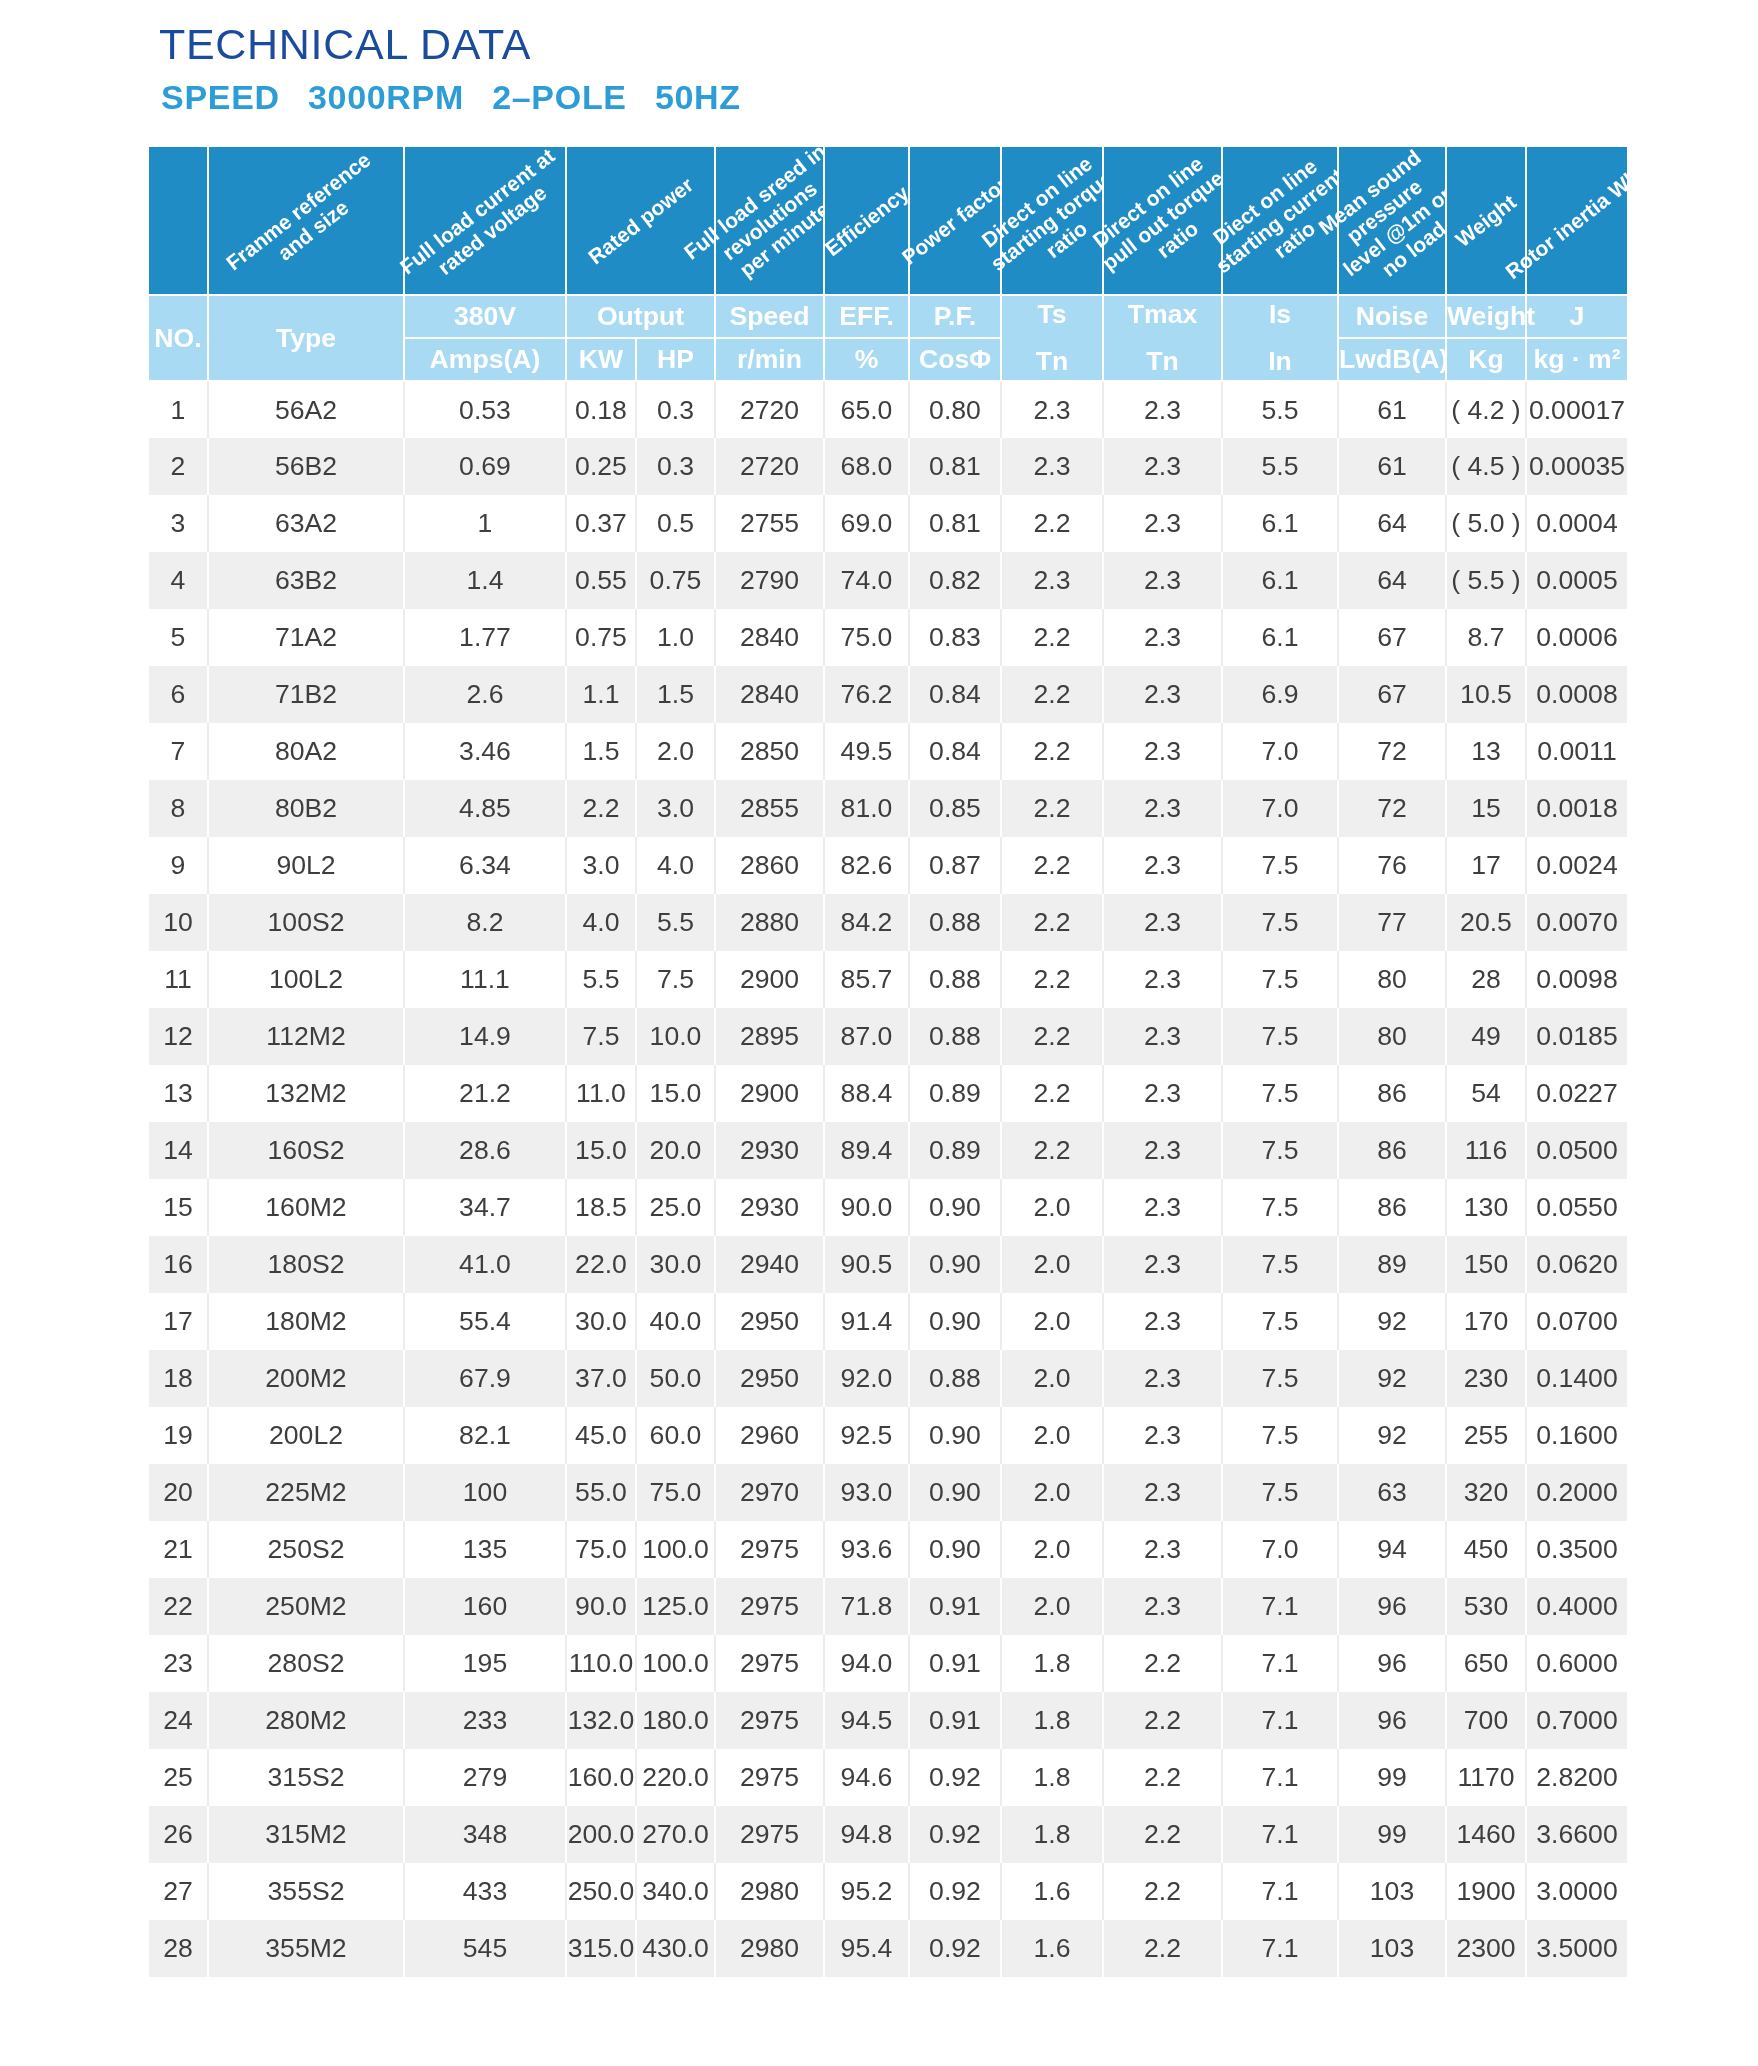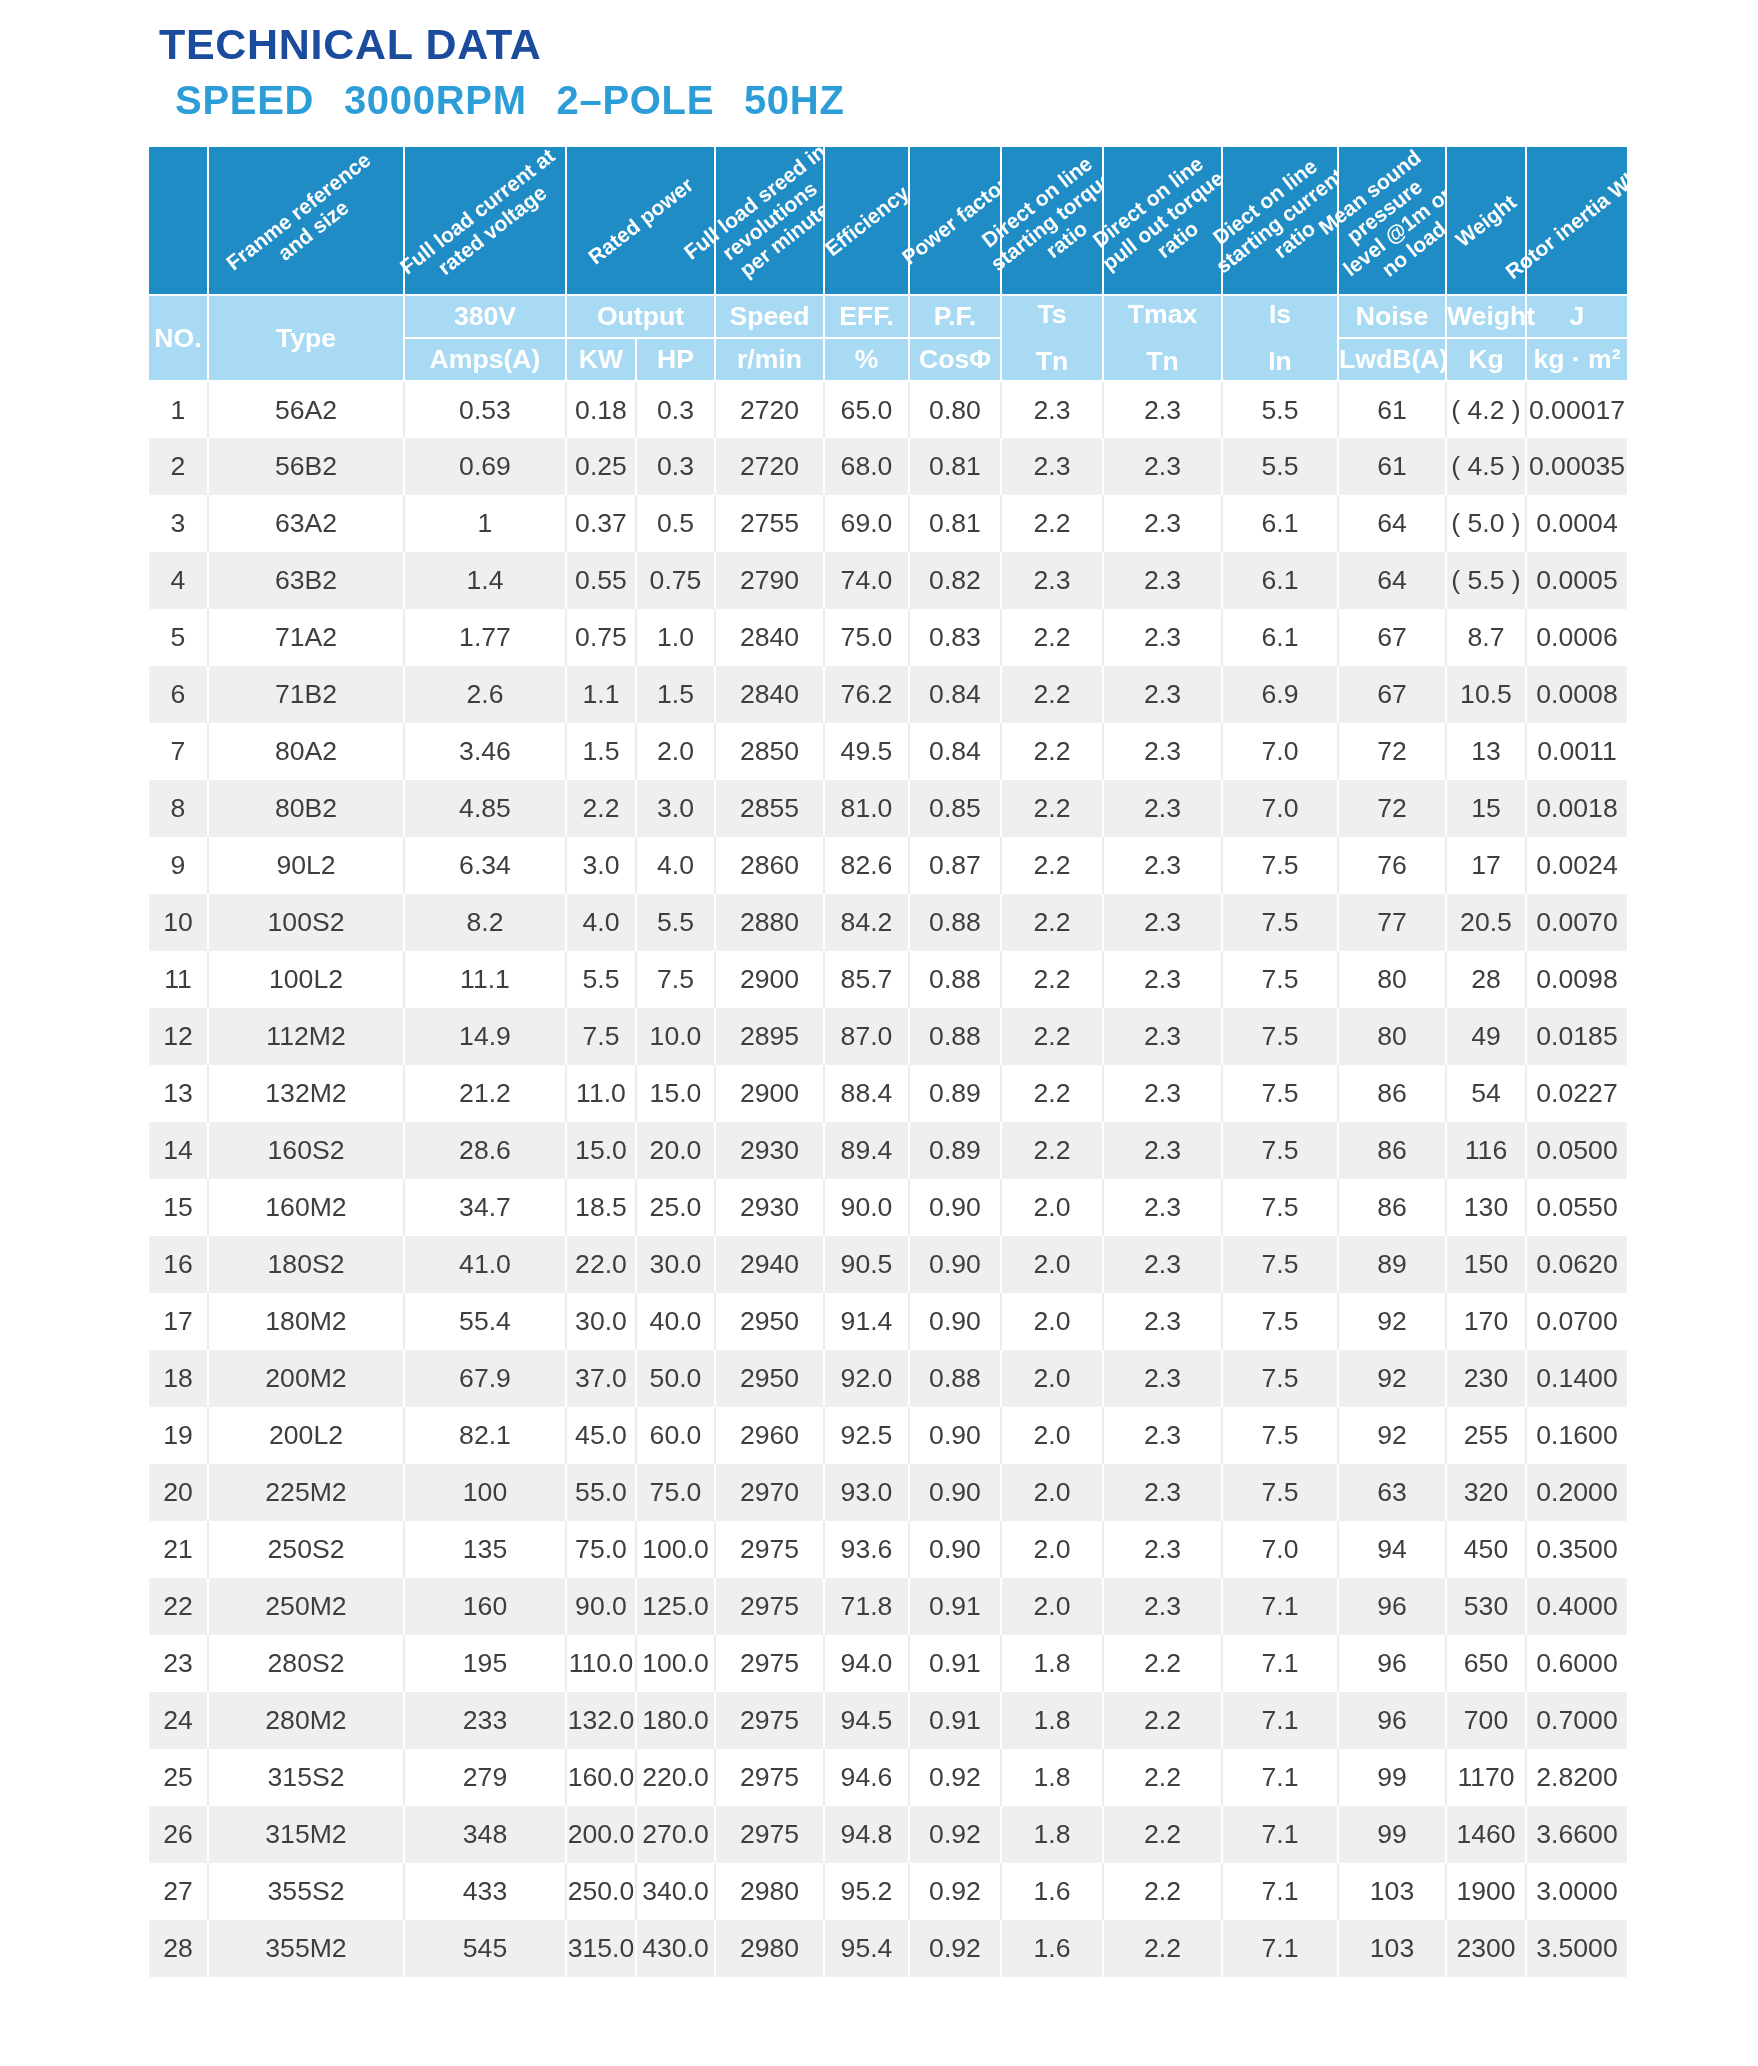--- a/index.html
+++ b/index.html
@@ -17,28 +17,28 @@
     width:1758px;
     height:2066px;
     background:#ffffff;
     font-family:"Liberation Sans", sans-serif;
     overflow:hidden;
   }
   .title{
     position:absolute;
     left:159px; top:19.6px;
     font-size:43px;
-    font-weight:bold;
+    font-weight:normal;
     letter-spacing:0.7px;
     color:var(--title-navy);
   }
   .subtitle{
     position:absolute;
-    left:175px; top:78px;
-    font-size:40px;
+    left:161px; top:78px;
+    font-size:34px;
     font-weight:bold;
     color:var(--subtitle-blue);
     word-spacing:18px;
     letter-spacing:0.7px;
   }
   table.spec{
     position:absolute;
     left:149px; top:147px;
     width:1476px;
     border-collapse:collapse;

